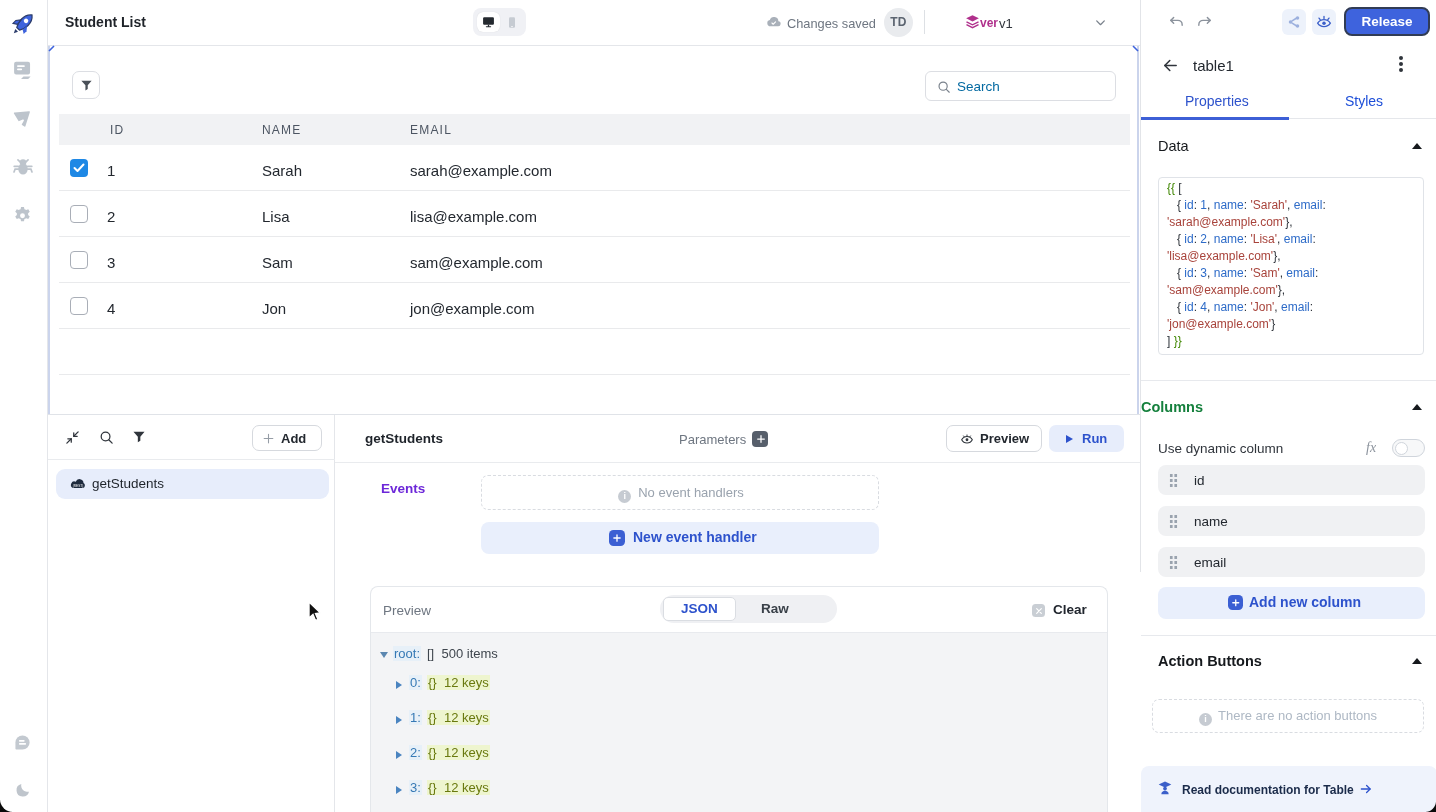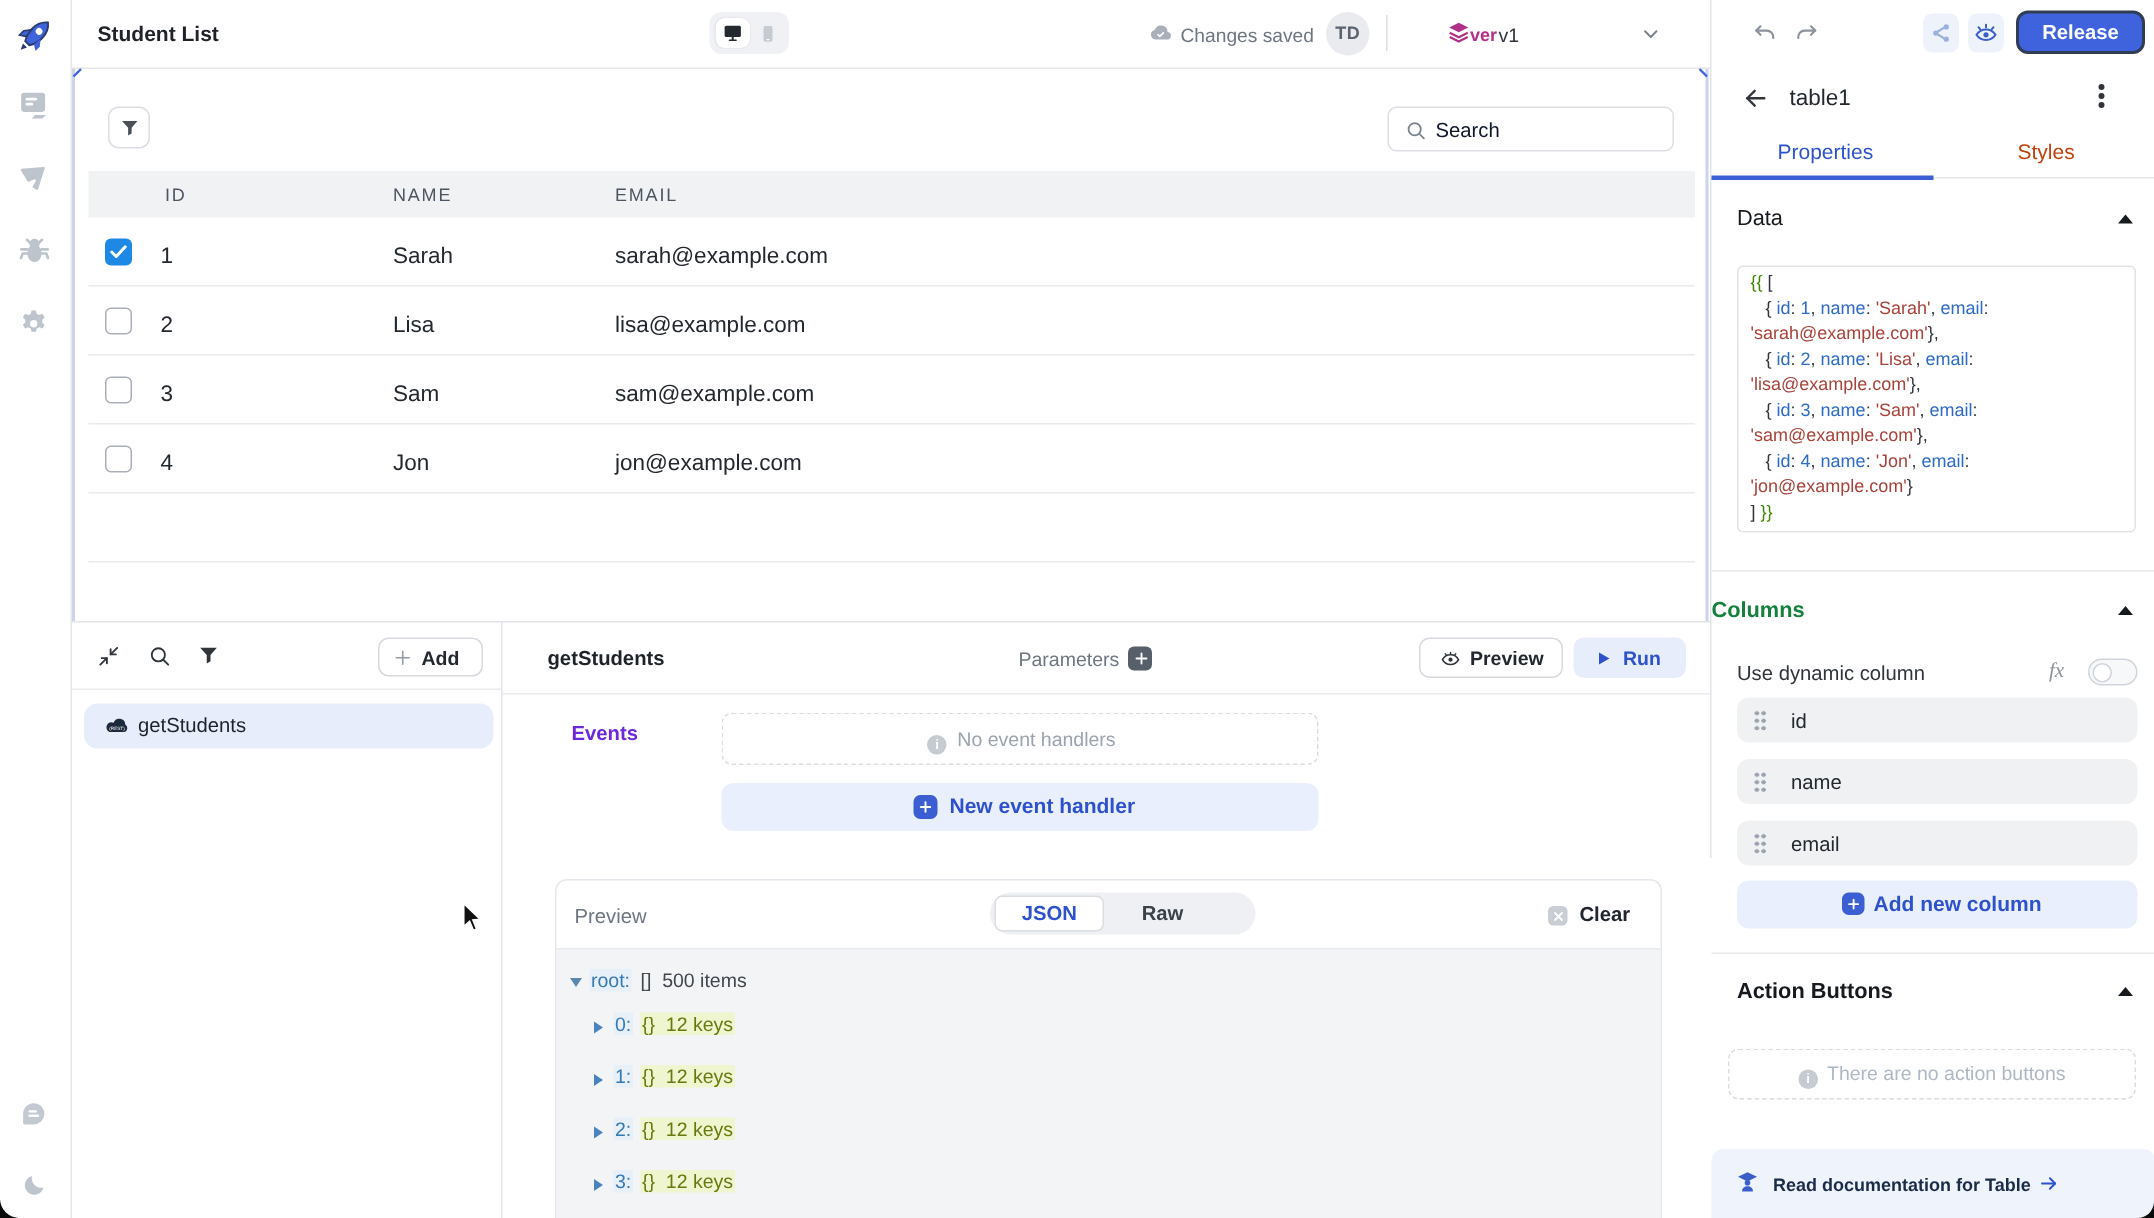--- a/index.html
+++ b/index.html
@@ -119,21 +119,21 @@
       <svg class="abs" style="left:7px;top:7px;" width="13" height="13" viewBox="0 0 24 24" fill="#4A5058">
         <path d="M2.5 3 h19 l-7.2 8.5 v7 L10 21 v-9.5 z"></path>
       </svg>
     </div>
 
     <div class="abs" style="left:877px;top:25px;width:191px;height:30px;border:1px solid #DCDEE3;border-radius:6px;">
       <svg class="abs" style="left:11px;top:8px;" width="14" height="14" viewBox="0 0 24 24" fill="none" stroke="#7A828C" stroke-width="2">
           <circle cx="10.5" cy="10.5" r="7"></circle>
           <path d="M16 16 l5 5" stroke-linecap="round"></path>
         </svg>
-      <div class="abs" style="left:31px;top:7px;font-size:13.5px;color:#0f172a;">Search</div>
+      <div class="abs" style="left:31px;top:7px;font-size:13.5px;color:#0369a1;">Search</div>
     </div>
 
     <div class="abs" style="left:11px;top:68px;width:1071px;height:31px;background:#F1F2F4;"></div>
     <div class="abs" style="left:62px;top:77px;font-size:12px;color:#4C5562;letter-spacing:1.2px;font-weight:400;">ID</div>
     <div class="abs" style="left:214px;top:77px;font-size:12px;color:#4C5562;letter-spacing:1.2px;">NAME</div>
     <div class="abs" style="left:362px;top:77px;font-size:12px;color:#4C5562;letter-spacing:1.2px;">EMAIL</div>
 
     <div class="abs" style="left:11px;top:99px;width:1071px;height:46px;border-bottom:1px solid #E9EAEC;"></div>
     <div class="abs" style="left:11px;top:145px;width:1071px;height:46px;border-bottom:1px solid #E9EAEC;"></div>
     <div class="abs" style="left:11px;top:191px;width:1071px;height:46px;border-bottom:1px solid #E9EAEC;"></div>
@@ -299,21 +299,21 @@
     <svg class="abs" style="left:21px;top:57px;" width="17" height="17" viewBox="0 0 24 24" fill="none" stroke="#30353C" stroke-width="2.2" stroke-linecap="round" stroke-linejoin="round">
         <path d="M11 5 l-7 7 7 7"></path>
         <path d="M4 12 h16"></path>
       </svg>
     <div class="abs" style="left:52px;top:57px;font-size:15px;color:#23282F;font-weight:400;">table1</div>
     <div class="abs" style="left:258px;top:56px;width:4px;height:4px;background:#30353C;border-radius:50%;box-shadow:0 6px 0 #30353C,0 12px 0 #30353C;"></div>
 
     <div class="abs" style="left:0;top:118px;width:296px;height:1px;background:#E5E7EB;"></div>
     <div class="abs" style="left:0;top:117px;width:148px;height:2.5px;background:#3D5FD6;"></div>
     <div class="abs" style="left:44px;top:93px;font-size:14px;color:#2D52CC;">Properties</div>
-    <div class="abs" style="left:204px;top:93px;font-size:14px;color:#c2410c;">Styles</div>
+    <div class="abs" style="left:204px;top:93px;font-size:14px;color:#1d4ed8;">Styles</div>
 
     <div class="abs semib" style="left:17px;top:138px;font-size:14.5px;color:#16191D;font-weight:400;">Data</div>
     <div class="abs" style="left:271px;top:143px;width:0;height:0;border-left:5px solid transparent;border-right:5px solid transparent;border-bottom:6px solid #16191D;"></div>
 
     <div class="abs" style="left:17px;top:177px;width:266px;height:178px;border:1px solid #E0E3E8;border-radius:4px;font-size:12px;line-height:17px;padding:2px 8px;color:#30353C;">
       <span style="color:#3F8600;">{{</span> [<br>
       &nbsp;&nbsp;&nbsp;{ <span style="color:#2D6BC8;">id</span>: <span style="color:#2D6BC8;">1</span>, <span style="color:#2D6BC8;">name</span>: <span style="color:#A8433B;">'Sarah'</span>, <span style="color:#2D6BC8;">email</span>:<br>
       <span style="color:#A8433B;">'sarah@example.com'</span>},<br>
       &nbsp;&nbsp;&nbsp;{ <span style="color:#2D6BC8;">id</span>: <span style="color:#2D6BC8;">2</span>, <span style="color:#2D6BC8;">name</span>: <span style="color:#A8433B;">'Lisa'</span>, <span style="color:#2D6BC8;">email</span>:<br>
       <span style="color:#A8433B;">'lisa@example.com'</span>},<br>

